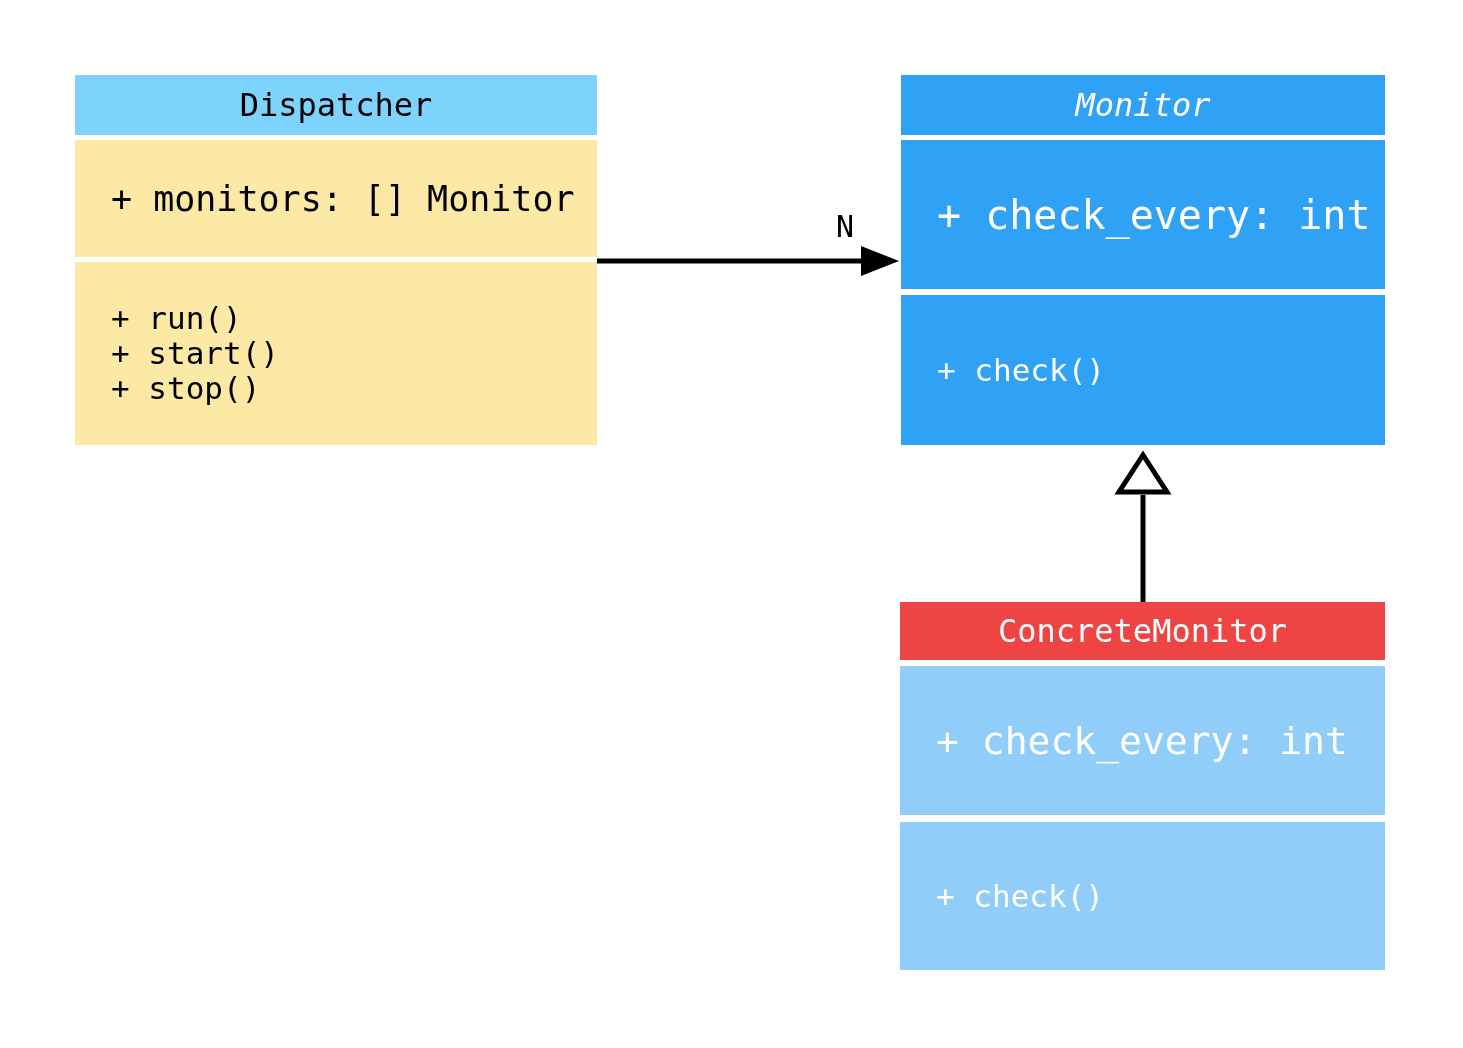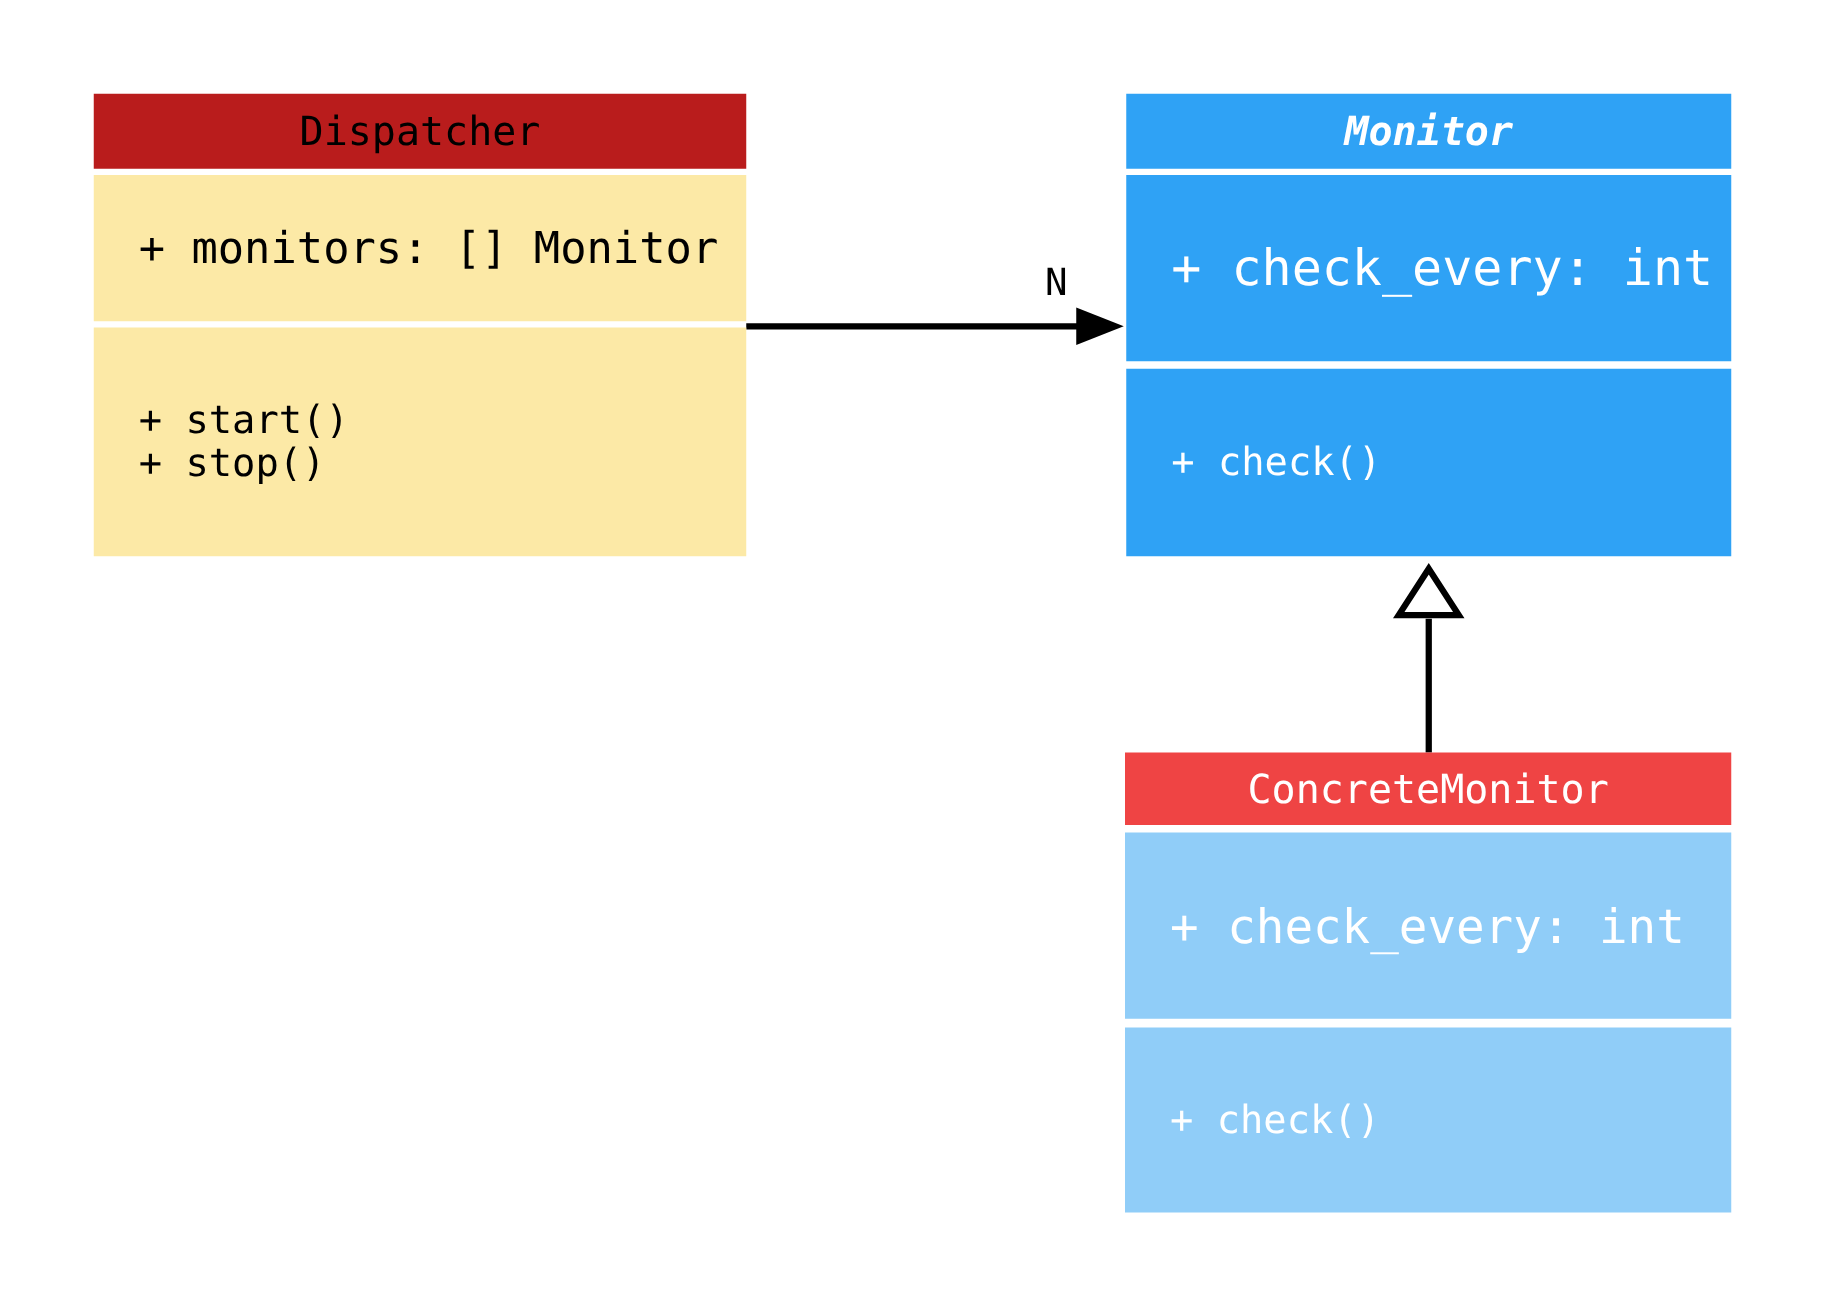--- a/index.html
+++ b/index.html
@@ -85,32 +85,33 @@
 
     <g>
       <line x1="1143" y1="495" x2="1143" y2="602" stroke-width="5" stroke="#000000"></line>
       <polygon points="1143,455 1119,492 1167,492" stroke-width="5" stroke-linejoin="miter" stroke="#000000" fill="#ffffff"></polygon>
     </g>
   </svg>
 
   <div class="edge-label" style="color: rgb(0, 0, 0);">N</div>
 
   <div class="uml-class box-dispatcher" style="color: rgb(0, 0, 0);">
-    <div class="row title-row" style="background-color: #b91c1c;">Dispatcher</div>
+    <div class="row title-row" style="background-color: #7dd3fc;">Dispatcher</div>
     <div class="row section attrs" style="background-color: rgb(252, 233, 166);">
       <div class="attr-line">+ monitors: [] Monitor</div>
     </div>
     <div class="row section methods" style="background-color: rgb(252, 233, 166);">
+      <div class="method-line">+ run()</div>
       <div class="method-line">+ start()</div>
       <div class="method-line">+ stop()</div>
     </div>
   </div>
 
   <div class="uml-class box-monitor" style="color: rgb(255, 255, 255);">
-    <div class="row title-row title-abstract" style="background-color: rgb(47, 162, 245); font-weight: bold;">Monitor</div>
+    <div class="row title-row title-abstract" style="background-color: rgb(47, 162, 245);">Monitor</div>
     <div class="row section attrs" style="background-color: rgb(47, 162, 245);">
       <div class="attr-line">+ check_every: int</div>
     </div>
     <div class="row section methods" style="background-color: rgb(47, 162, 245);">
       <div class="method-line">+ check()</div>
     </div>
   </div>
 
   <div class="uml-class box-concrete-monitor" style="color: rgb(255, 255, 255);">
     <div class="row title-row" style="background-color: #ef4444;">ConcreteMonitor</div>

